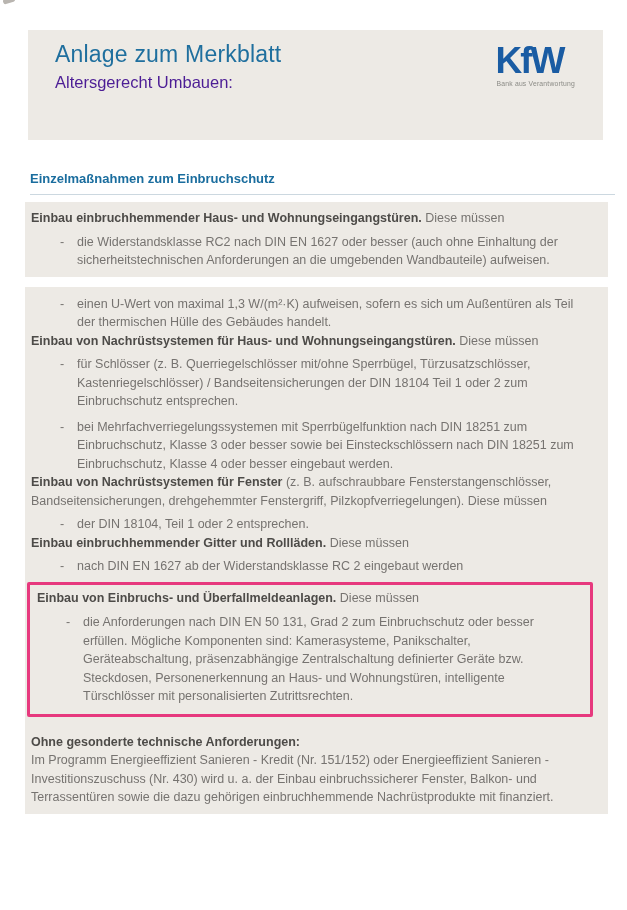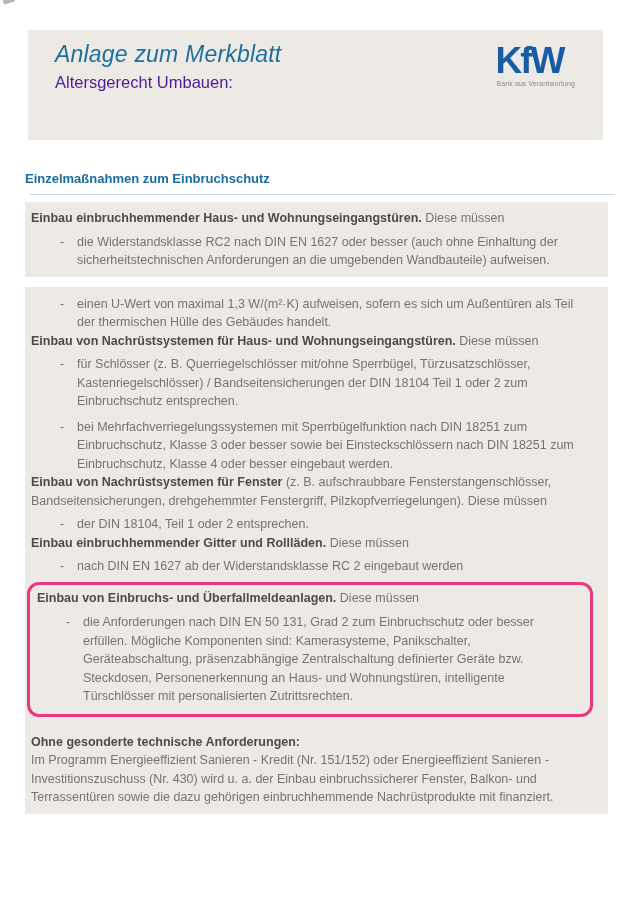--- a/index.html
+++ b/index.html
@@ -26,21 +26,20 @@
     width: 575px; height: 110px;
     background: #edeae5;
     box-sizing: border-box;
     padding: 9px 18px 0 27px;
   }
   .h-title {
     font-size: 23px;
     line-height: 30px;
     color: #1f6f9e;
     letter-spacing: 0.2px;
-    font-style: italic;
   }
   .h-sub {
     font-size: 16.5px;
     line-height: 27px;
     color: #4c1d95;
   }
   .kfw {
     position: absolute;
     top: 13px; right: 28px;
     text-align: left;
@@ -61,20 +60,21 @@
     text-align: left;
     padding-left: 1px;
   }
   
   .main {
     position: absolute;
     left: 25px; top: 171px;
     width: 583px;
   }
   .sec-heading {
+    margin-left: 5px;
     font-size: 13px;
     font-weight: bold;
     color: #1a6d9e;
     line-height: 16px;
   }
   .rule {
     margin-left: 5px;
     width: 585px;
     border-bottom: 1.5px solid #ccd8e0;
     margin-top: 7px;
@@ -101,21 +101,21 @@
     padding-left: 16px;
     margin-top: 7px;
     font-size: 12.5px;
     line-height: 18.5px;
     color: #767370;
   }
   .dash { width: 30px; flex: none; text-align: center; }
   .btext { flex: 1; padding-right: 6px; }
   .hl-box {
     border: 3px solid #e7397e;
-    border-radius: 12px;
+    border-radius: 2px;
     margin: 6px 5px 7px -4px;
     padding: 4px 5px 8px 7px;
     background: #edeae5;
   }
   .hl-box p.lead + .bullet-row { margin-top: 6px; }
   .bold-line {
     margin: 0;
     margin-top: 9px;
     font-size: 12.5px;
     line-height: 18.5px;

